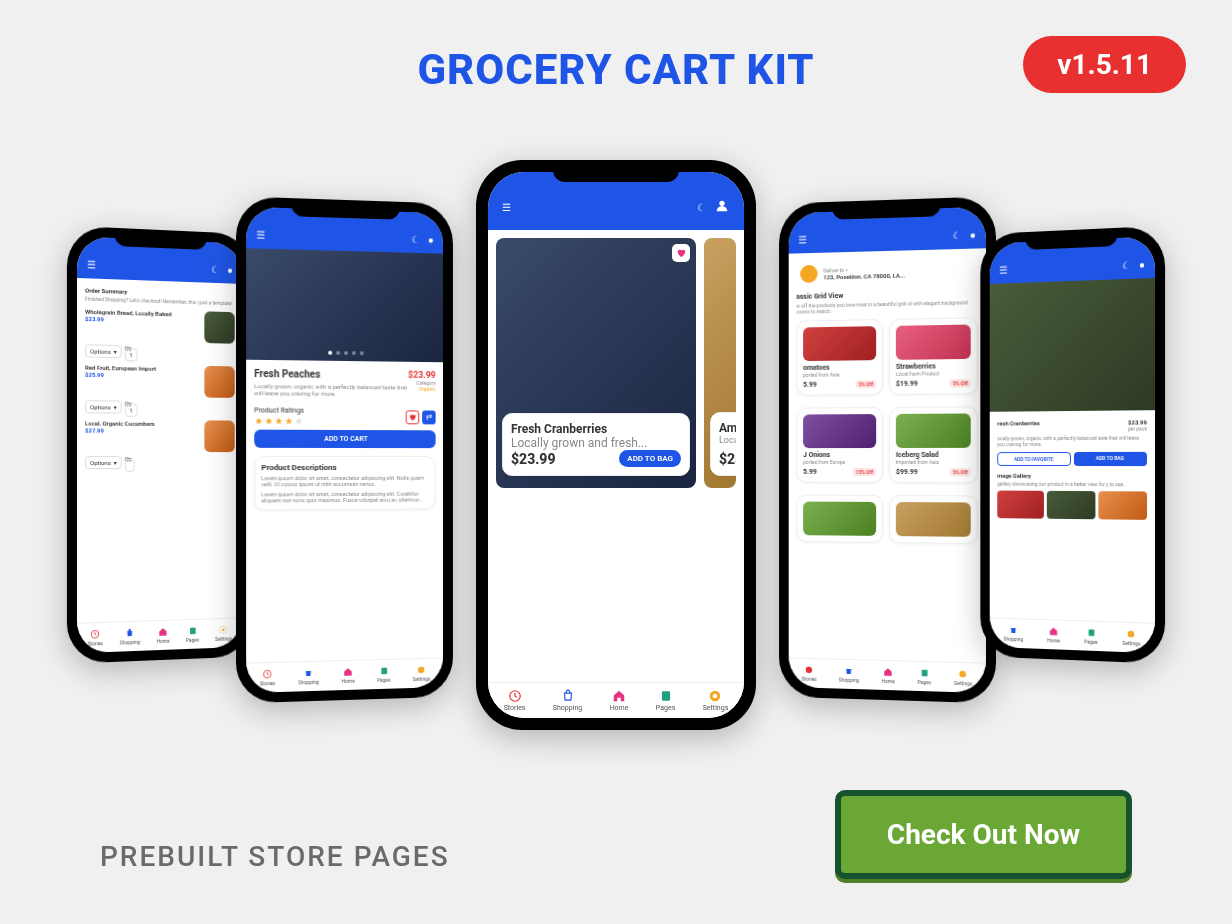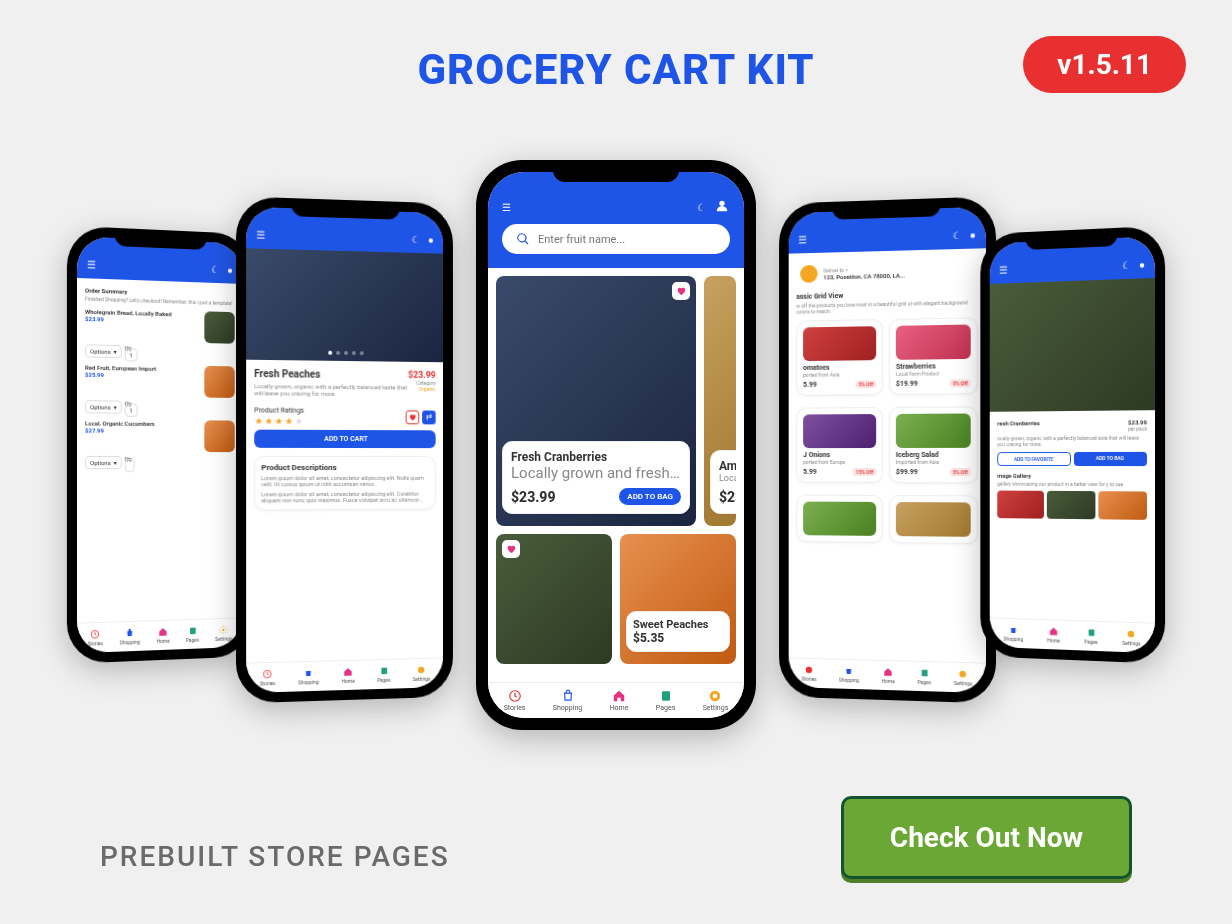--- a/index.html
+++ b/index.html
@@ -48,21 +48,21 @@
 .center .bottomnav div{font-size:7px}
 .center .bottomnav svg{width:14px;height:14px}
 .stars{display:flex;gap:1px}
 .stars svg{width:9px;height:9px;fill:#f5a623}
 .stars svg.empty{fill:#ddd}
 .grid2{display:grid;grid-template-columns:1fr 1fr;gap:6px}
 .deliver{display:flex;gap:6px;align-items:center;padding:4px;font-size:6px}
 .deliver .av{width:18px;height:18px;border-radius:50%;background:#f5a623}
 .badge-off{background:#fce4e4;color:#e93030;font-size:5px;padding:1px 3px;border-radius:3px;font-weight:600}
 .footer-left{position:absolute;bottom:48px;left:100px;font-size:28px;font-weight:500;color:#6a6a6a;letter-spacing:2px;line-height:1.35}
-.cta{position:absolute;bottom:45px;right:100px;background:#6aa735;color:#fff;font-size:28px;font-weight:700;padding:22px 46px;border-radius:10px;border:3px solid #14532d;box-shadow:0 4px 0 #528028}
+.cta{position:absolute;bottom:45px;right:100px;background:#6aa735;color:#fff;font-size:28px;font-weight:700;padding:22px 46px;border-radius:10px;border:6px solid #14532d;box-shadow:0 4px 0 #528028}
 .truncate{white-space:nowrap;overflow:hidden;text-overflow:ellipsis}
 .sect-title{font-weight:700;margin-bottom:2px}
 .sub{color:#888;font-size:85%}
 .item-row{display:flex;justify-content:space-between;align-items:flex-start;gap:4px;margin-bottom:4px}
 .thumb{width:32px;height:32px;border-radius:6px;flex-shrink:0}
 .opt{border:1px solid #ddd;border-radius:4px;padding:2px 4px;display:inline-flex;align-items:center;gap:3px;font-size:6px}
 .qty{border:1px solid #ddd;border-radius:4px;padding:2px 4px;width:20px;font-size:6px;text-align:left}
 </style>
 </head>
 <body>
@@ -237,64 +237,43 @@
 <div class="appbar-icons" style="justify-content:space-between;width:100%">
             <span>☰</span>
             <div class="appbar-icons">
               <span>☾</span>
               <span><svg width="16" height="16" viewBox="0 0 24 24" fill="#fff">
                   <circle cx="12" cy="8" r="4"></circle>
                   <path d="M4 20a8 8 0 0116 0z"></path>
                 </svg></span>
             </div>
           </div>
-<div class="searchbox">
-<svg viewBox="0 0 24 24">
-              <path d="M10 2a8 8 0 105 14.3l5 5 1.4-1.4-5-5A8 8 0 0010 2zm0 2a6 6 0 110 12 6 6 0 010-12z"></path>
-            </svg>
-<input placeholder="Enter fruit name..." style="">
-</div>
-</div>
-<div class="content" style="display:flex;gap:8px;flex-direction:column">
+</div>
+<div class="content" style="display:flex;gap:20px;flex-direction:column">
 <div style="display:flex;gap:8px">
 <div class="img-ph img-blue" style="flex:1.4;height:250px;position:relative">
 <div class="heart">
                 <svg viewBox="0 0 24 24">
                   <path d="M12 21s-8-5-8-12a5 5 0 019-3 5 5 0 019 3c0 7-8 12-8 12z"></path>
                 </svg>
               </div>
 <div class="card" style="position:absolute;bottom:6px;left:6px;right:6px;padding:8px">
 <div style="font-weight:700;font-size:12px">Fresh Cranberries</div>
-<div class="sub truncate" style="font-size:15px;margin-bottom:6px">Locally grown and fresh...</div>
+<div class="sub truncate" style="font-size:12px;">Locally grown and fresh...</div>
 <div style="display:flex;justify-content:space-between;align-items:center">
 <span style="font-weight:800;font-size:14px">$23.99</span>
 <span class="btn-pill">ADD TO BAG</span>
 </div>
               </div>
             </div>
 <div class="img-ph img-brown" style="width:32px;height:250px;position:relative;overflow:hidden">
 <div class="card" style="position:absolute;bottom:6px;left:6px;right:-50px;padding:8px">
 <div style="font-weight:700;font-size:12px">Amer</div>
 <div class="sub" style="font-size:9px;margin-bottom:6px">Locall</div>
 <span style="font-weight:800;font-size:14px">$23</span>
-</div>
-            </div>
-</div>
-<div style="display:flex;gap:8px">
-<div class="img-ph" style="flex:1;height:130px;position:relative">
-<div class="heart" style="top:6px;left:6px;right:auto">
-                <svg viewBox="0 0 24 24">
-                  <path d="M12 21s-8-5-8-12a5 5 0 019-3 5 5 0 019 3c0 7-8 12-8 12z"></path>
-                </svg>
-              </div>
-</div>
-<div class="img-ph img-orange" style="flex:1;height:130px;position:relative">
-<div class="card" style="position:absolute;bottom:6px;left:6px;right:6px;padding:6px">
-<div style="font-weight:700;font-size:11px">Sweet Peaches</div>
-<span style="font-weight:800;font-size:12px">$5.35</span>
 </div>
             </div>
 </div>
 </div>
 <div class="bottomnav">
 <div><svg viewBox="0 0 24 24" fill="none" stroke="#e93030" stroke-width="2">
               <circle cx="12" cy="12" r="9"></circle>
               <path d="M12 7v5l3 2"></path>
             </svg><span>Stories</span></div>
 <div><svg viewBox="0 0 24 24" fill="#1f55e6">

